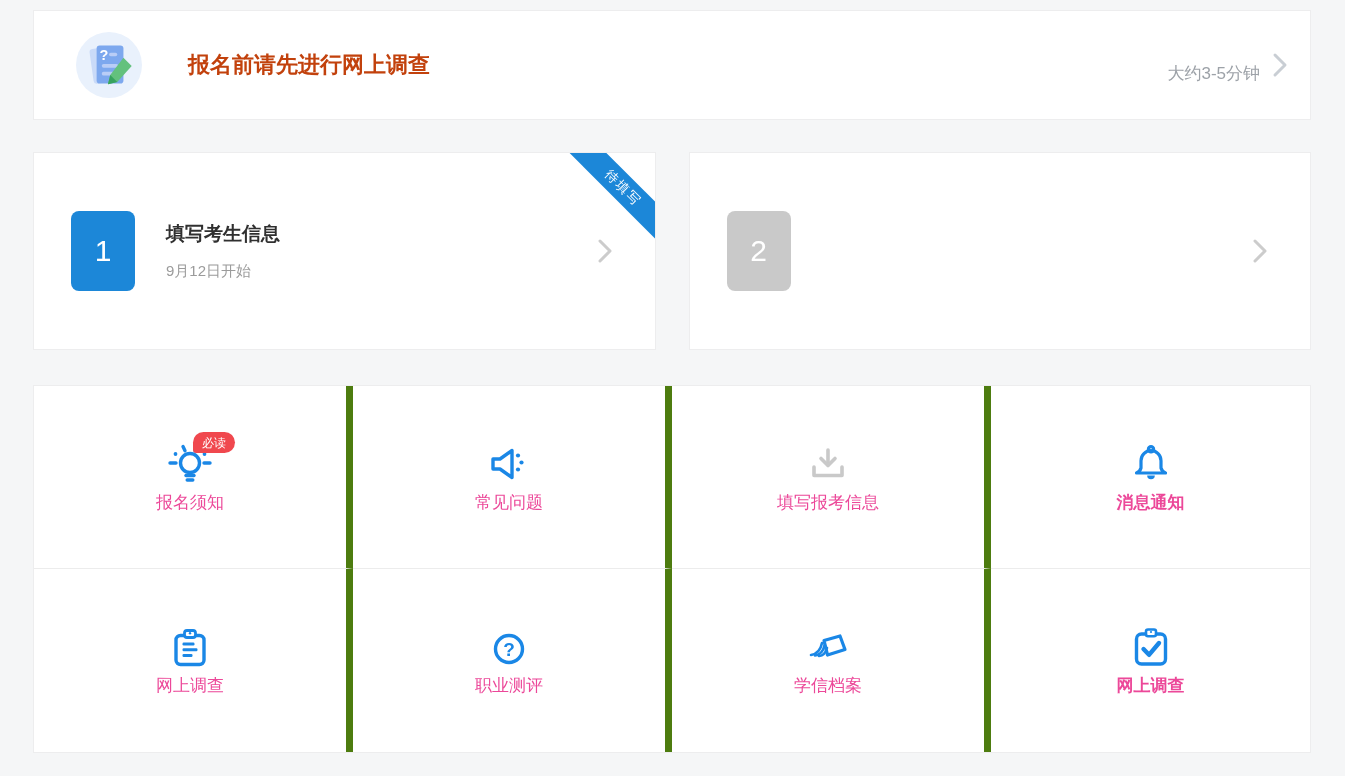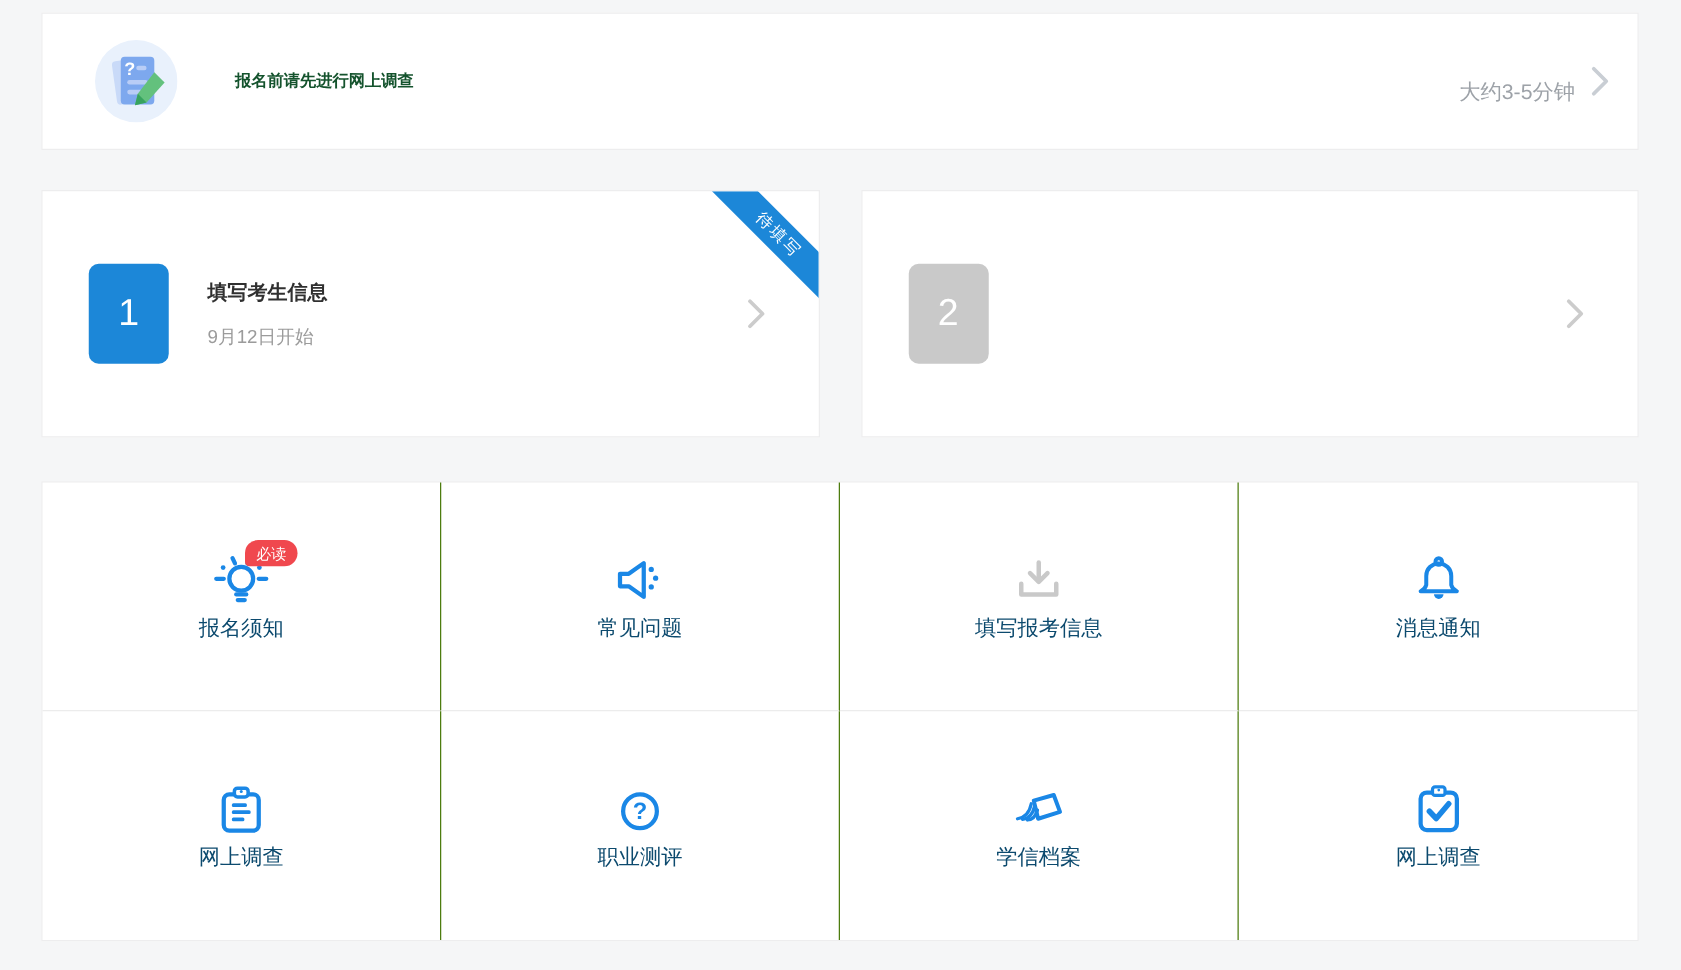--- a/index.html
+++ b/index.html
@@ -12,65 +12,65 @@
     color: #333;
   }
   .container { padding: 10px 34px 0 33px; }
 
   
   .survey-banner {
     height: 110px; background: #fff; border: 1px solid #ededee;
     display: flex; align-items: center; cursor: pointer;
   }
   .survey-banner .banner-icon { margin-left: 42px; width: 66px; height: 66px; flex: 0 0 auto; }
-  .banner-title { margin-left: 46px; font-size: 13px; font-weight: bold; color: #14532d; }
+  .banner-title { margin-left: 46px; font-size: 22px; font-weight: bold; color: #c2410c; }
   .banner-right { margin-left: auto; display: flex; align-items: center; }
   .banner-duration { font-size: 17px; color: #9da2a8; margin-top: 16px; }
   .banner-chevron { margin: 0 22px 0 12px; display: flex; }
 
   
   .steps-row { margin-top: 32px; display: flex; gap: 33px; height: 198px; }
   .step-card {
     flex: 1; background: #fff; border: 1px solid #ededee; position: relative;
     display: flex; align-items: center; cursor: pointer; overflow: hidden;
   }
   .step-num {
     width: 64px; height: 80px; margin-left: 37px; border-radius: 8px;
     display: flex; align-items: center; justify-content: center;
     color: #fff; font-size: 30px; flex: 0 0 auto;
   }
   .step-num.active { background: #1c87d8; }
   .step-num.disabled { background: #c9c9c9; }
   .step-text { margin-left: 31px; }
-  .step-title { font-size: 16px; font-weight: bold; color: #303030; }
+  .step-title { font-size: 19px; font-weight: bold; color: #303030; }
   .step-card.disabled .step-title { color: #b0b0b0; }
   .step-sub { margin-top: 15px; font-size: 15px; color: #9b9b9b; }
   .step-card.disabled .step-sub { color: #a6a6a6; }
   .step-chevron { position: absolute; right: 42px; top: 50%; transform: translateY(-50%); display: flex; }
 
   .ribbon-wrap { position: absolute; top: 0; right: 0; width: 88px; height: 88px; overflow: hidden; }
   .ribbon {
     position: absolute; top: 22px; right: -38px; width: 140px;
     transform: rotate(45deg); background: #1c87d8; color: #fff;
     text-align: center; font-size: 13px; line-height: 26px; letter-spacing: 2px;
   }
 
   
   .menu-grid {
     margin-top: 35px; background: #fff; border: 1px solid #ededee;
     display: grid; grid-template-columns: repeat(4, 1fr); grid-template-rows: 183px 183px;
   }
   .menu-cell {
     display: flex; flex-direction: column; align-items: center; justify-content: center;
-    border-right: 1px solid #4d7c0f; border-bottom: 1px solid #ececec; cursor: pointer;
-  }
-  .menu-cell:nth-child(4n) { border-right: none; }
+    border-right: 7px solid #4d7c0f; border-bottom: 1px solid #ececec; cursor: pointer;
+  }
+  .menu-cell:nth-child(4n) { border-right: none; font-weight: bold; }
   .menu-cell:nth-child(n+5) { border-bottom: none; }
   .menu-icon-box { position: relative; height: 50px; display: flex; align-items: center; justify-content: center; }
-  .menu-label { font-size: 17px; color: #0c4a6e; }
+  .menu-label { font-size: 17px; color: #ec4899; }
   .badge {
     position: absolute; top: -9px; left: 27px;
     background: #f0484e; color: #fff; font-size: 12px; line-height: 1;
     padding: 5px 9px 4px; border-radius: 12px 12px 12px 4px; white-space: nowrap;
   }
 
   
   .footer-heading { margin: 22px 0 0 12px; font-size: 16px; font-weight: bold; color: #454f63; }
 </style>
 </head>

